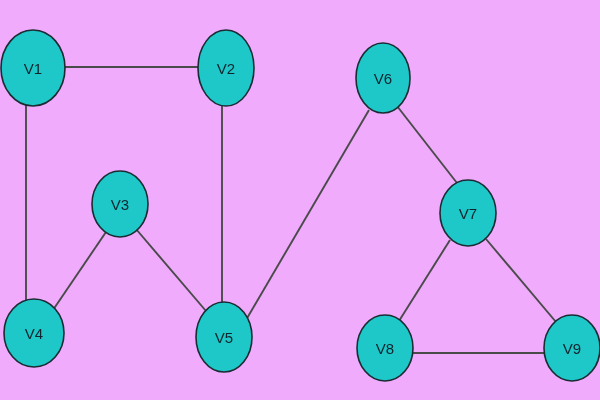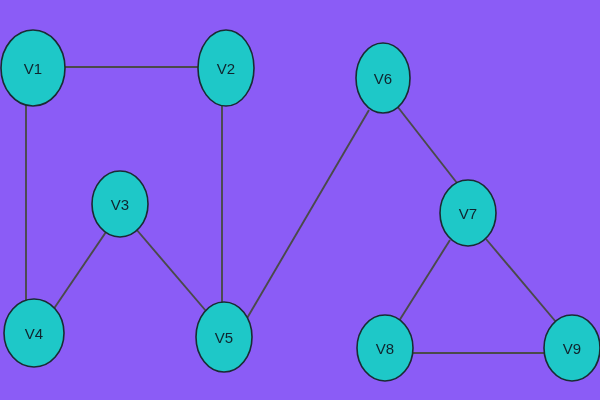--- a/index.html
+++ b/index.html
@@ -37,21 +37,21 @@
     font-weight: 400;
     text-anchor: middle;
     dominant-baseline: central;
     paint-order: stroke;
     user-select: none;
   }
 </style>
 </head>
 <body>
 
-<div id="graph-canvas" style="background: #8b5cf6;">
+<div id="graph-canvas" style="background: #f0abfc;">
   <svg id="graph-svg" viewBox="0 0 600 400" xmlns="http://www.w3.org/2000/svg">
     <g id="edge-layer">
         <line class="edge-line" x1="62" y1="67" x2="200" y2="67" stroke="#4a4a4a" stroke-width="1.9"></line>
         <line class="edge-line" x1="26" y1="105" x2="26" y2="301" stroke="#4a4a4a" stroke-width="1.9"></line>
         <line class="edge-line" x1="222" y1="106" x2="222" y2="304" stroke="#4a4a4a" stroke-width="1.9"></line>
         <line class="edge-line" x1="53" y1="310" x2="106" y2="232" stroke="#4a4a4a" stroke-width="1.9"></line>
         <line class="edge-line" x1="136" y1="229" x2="206" y2="311" stroke="#4a4a4a" stroke-width="1.9"></line>
         <line class="edge-line" x1="246" y1="320" x2="369" y2="110" stroke="#4a4a4a" stroke-width="1.9"></line>
         <line class="edge-line" x1="397" y1="106" x2="457" y2="183" stroke="#4a4a4a" stroke-width="1.9"></line>
         <line class="edge-line" x1="450" y1="240" x2="399" y2="321" stroke="#4a4a4a" stroke-width="1.9"></line>

